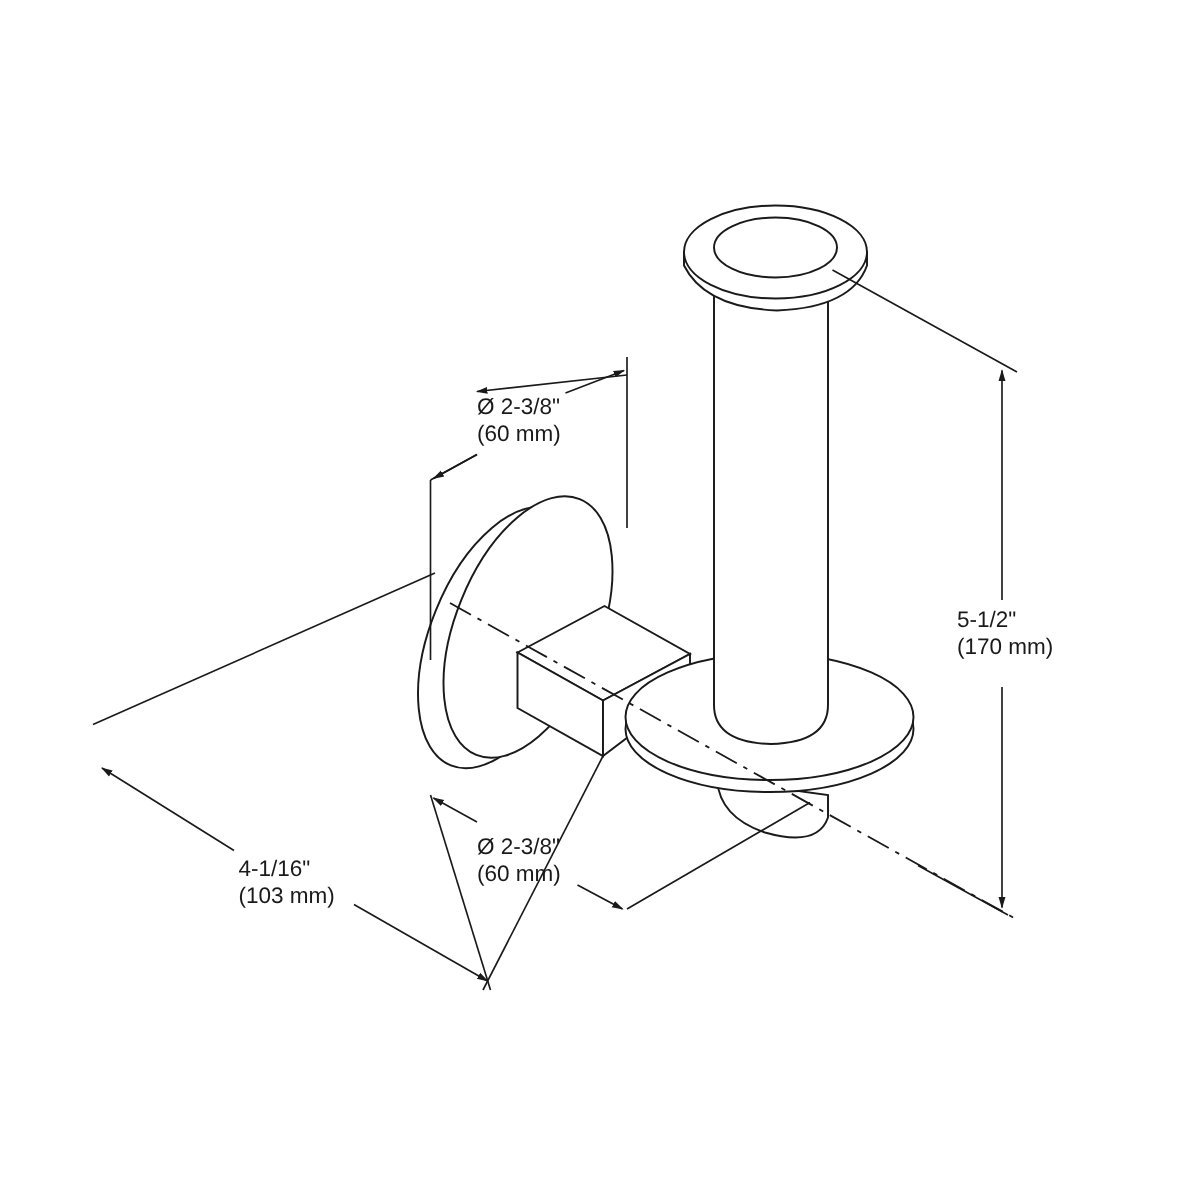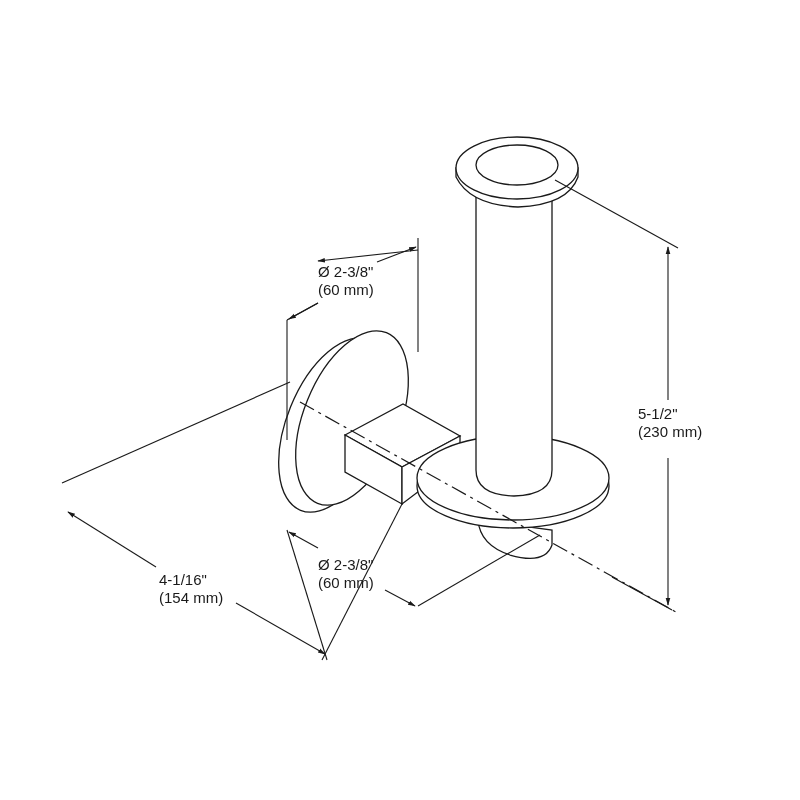--- a/index.html
+++ b/index.html
@@ -92,24 +92,24 @@
   </g>
 </svg>
 
 <div class="label" style="left:318px; top:263px;">
   <div>Ø 2-3/8"</div>
   <div>(60 mm)</div>
 </div>
 
 <div class="label" style="left:638px; top:405px;">
   <div>5-1/2"</div>
-  <div>(230 mm)</div>
+  <div>(170 mm)</div>
 </div>
 
 <div class="label" style="left:159px; top:571px;">
   <div>4-1/16"</div>
-  <div>(154 mm)</div>
+  <div>(103 mm)</div>
 </div>
 
 <div class="label" style="left:318px; top:556px;">
   <div>Ø 2-3/8"</div>
   <div>(60 mm)</div>
 </div>
 
 </body></html>

